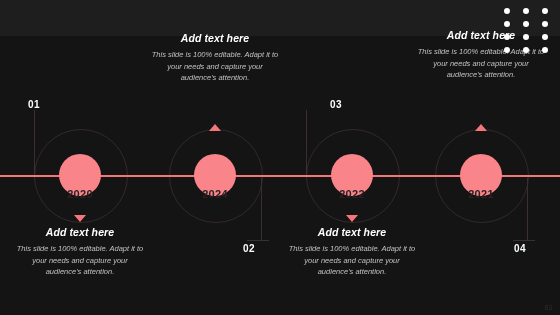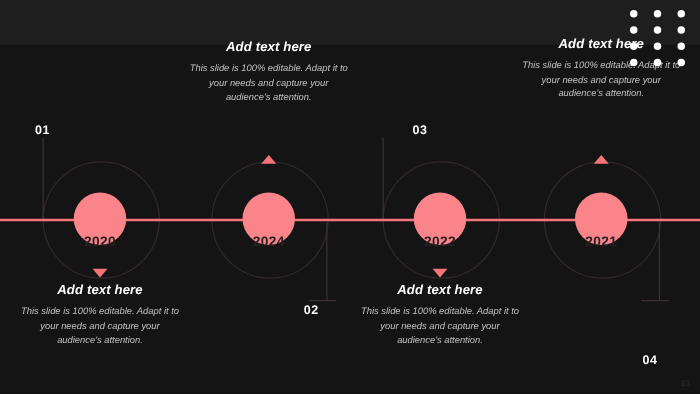--- a/index.html
+++ b/index.html
@@ -250,21 +250,21 @@
   </div>
 
   <div class="milestone" style="left:481px">
     <div class="ring"></div>
     <div class="conn-v" style="left:46px; top:178px; height:62px;"></div>
     <div class="conn-h" style="left:32px; top:240px; width:22px;"></div>
     <div class="circle">
       <span>2021</span>
     </div>
     <div class="tri tri-up"></div>
-    <div class="num" style="left:33px; top:243px;margin-top:40px;">04</div>
+    <div class="num" style="left:33px; top:243px;">04</div>
     <div class="tblock" style="left:-66px; top:29px;">
       <div class="t-head">Add text here</div>
       <div class="t-body">This slide is 100% editable. Adapt it to your needs and capture your audience's attention.</div>
     </div>
   </div>
 
   <div class="page-num">63</div>
 
 </div>
 

